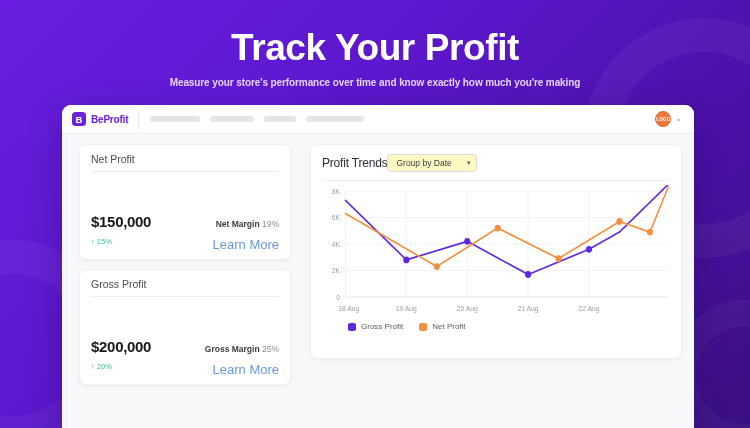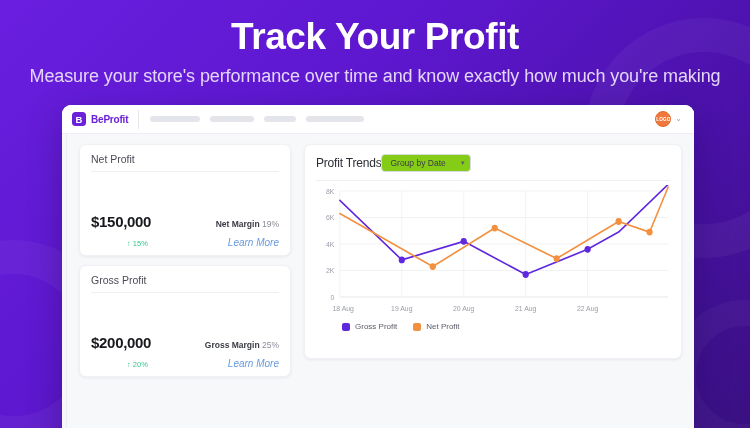--- a/index.html
+++ b/index.html
@@ -21,24 +21,24 @@
   }
   #ring-left  { width: 210px; height: 210px; left: -92px; top: 240px; }
   #ring-right { width: 240px; height: 240px; right: -74px; top: 18px; }
   #ring-right-2 { width: 150px; height: 150px; right: -70px; top: 300px;
                   border-width: 26px; border-color: rgba(255,255,255,0.035); }
 
   
   #hero { position: absolute; left: 0; top: 0; width: 750px; text-align: center; }
   #hero-title {
     color: #ffffff; font-size: 37px; font-weight: bold;
-    letter-spacing: -0.4px; padding-top: 16px; line-height: 1.12;
+    letter-spacing: -0.4px; padding-top: 27px; line-height: 1.12;
   }
   #hero-sub {
-    color: #E4D6FA; font-size: 18px; font-weight: 400;
+    color: #E4D6FA; font-size: 10px; font-weight: 700;
     padding-top: 9px; letter-spacing: -0.1px;
   }
 
   
   #app-window {
     position: absolute; left: 62px; top: 105px; width: 632px; height: 330px;
     background: #ffffff; border-radius: 9px 9px 0 0;
     box-shadow: 0 10px 34px rgba(20,0,60,0.30);
     overflow: hidden;
   }
@@ -63,48 +63,48 @@
     display: flex; align-items: center; justify-content: center;
     letter-spacing: 0.2px; border: 1px solid #DE6A2E;
   }
   #account-chevron { color: #9AA0AC; font-size: 8px; line-height: 1; }
 
   #app-body { display: flex; height: 301px; }
   #sidebar-rail { width: 5px; background: #F6F7F9; border-right: 1px solid #EDEEF2; }
   #content { flex: 1; background: #F7F8FA; padding: 10px 12px 0 12px; position: relative; }
   #page-title { font-size: 13px; font-weight: bold; color: #17181C; padding: 1px 0 9px 2px; letter-spacing: -0.2px; }
 
-  #panels { display: flex; gap: 13px; align-items: flex-start; }
+  #panels { display: flex; gap: 19px; align-items: flex-start; }
   #left-col { width: 212px; display: flex; flex-direction: column; gap: 9px; }
 
   .kpi-card {
     background: #ffffff; border-radius: 7px; padding: 8px 11px 7px 11px;
     box-shadow: 0 1px 3px rgba(25,25,50,0.07); border: 1px solid #F1F1F5;
   }
   .kpi-label { font-size: 10.5px; color: #4A4C55; padding-bottom: 6px; }
   .kpi-divider { height: 1px; background: #EFEFF3; margin-bottom: 7px; }
   .kpi-row { display: flex; align-items: baseline; justify-content: space-between; }
   .kpi-value { font-size: 15px; font-weight: bold; color: #17181C; letter-spacing: -0.3px; margin-top: 34px; }
   .kpi-margin { font-size: 8.5px; color: #3A3C44; font-weight: bold; }
   .kpi-margin em { font-style: normal; color: #8A8D98; font-weight: normal; }
-  .kpi-foot { display: flex; align-items: flex-end; justify-content: space-between; padding-top: 7px; margin-left: 36px; }
+  .kpi-foot { display: flex; align-items: flex-start; justify-content: space-between; padding-top: 7px; }
   .kpi-delta { font-size: 7.5px; color: #36C790; font-weight: 500; }
-  .kpi-link { font-size: 10px; color: #6699DD; font-style: italic; }
+  .kpi-link { font-size: 13px; color: #6699DD; }
 
   #chart-panel {
     flex: 1; background: #ffffff; border-radius: 7px;
     box-shadow: 0 1px 3px rgba(25,25,50,0.07); border: 1px solid #F1F1F5;
     padding: 9px 11px 8px 11px; height: 215px;
   }
   #chart-head { display: flex; align-items: center; }
   #chart-title { font-size: 12px; color: #2C2E36; letter-spacing: -0.2px; }
   #groupby {
     display: flex; align-items: center; justify-content: space-between; gap: 10px;
     border: 1px solid #D9DAE1; border-radius: 4px; padding: 3px 6px 3px 8px;
-    font-size: 8.5px; color: #3A3C44; background: #84cc16; min-width: 90px;
+    font-size: 8.5px; color: #3A3C44; background: #fef9c3; min-width: 90px;
   }
   #groupby-caret { color: #5A5C66; font-size: 7px; }
   #chart-head-divider { height: 1px; background: #EFEFF3; margin: 8px 0 4px 0; }
 
   #plot-wrap { position: relative; height: 132px; }
   #legend { display: flex; gap: 16px; align-items: center; padding-left: 26px; padding-top: 5px; }
   .legend-item { display: flex; align-items: center; gap: 5px; }
   .legend-swatch { width: 8px; height: 8px; border-radius: 2px; }
   .legend-text { font-size: 8px; color: #5A5C66; }
 </style>

